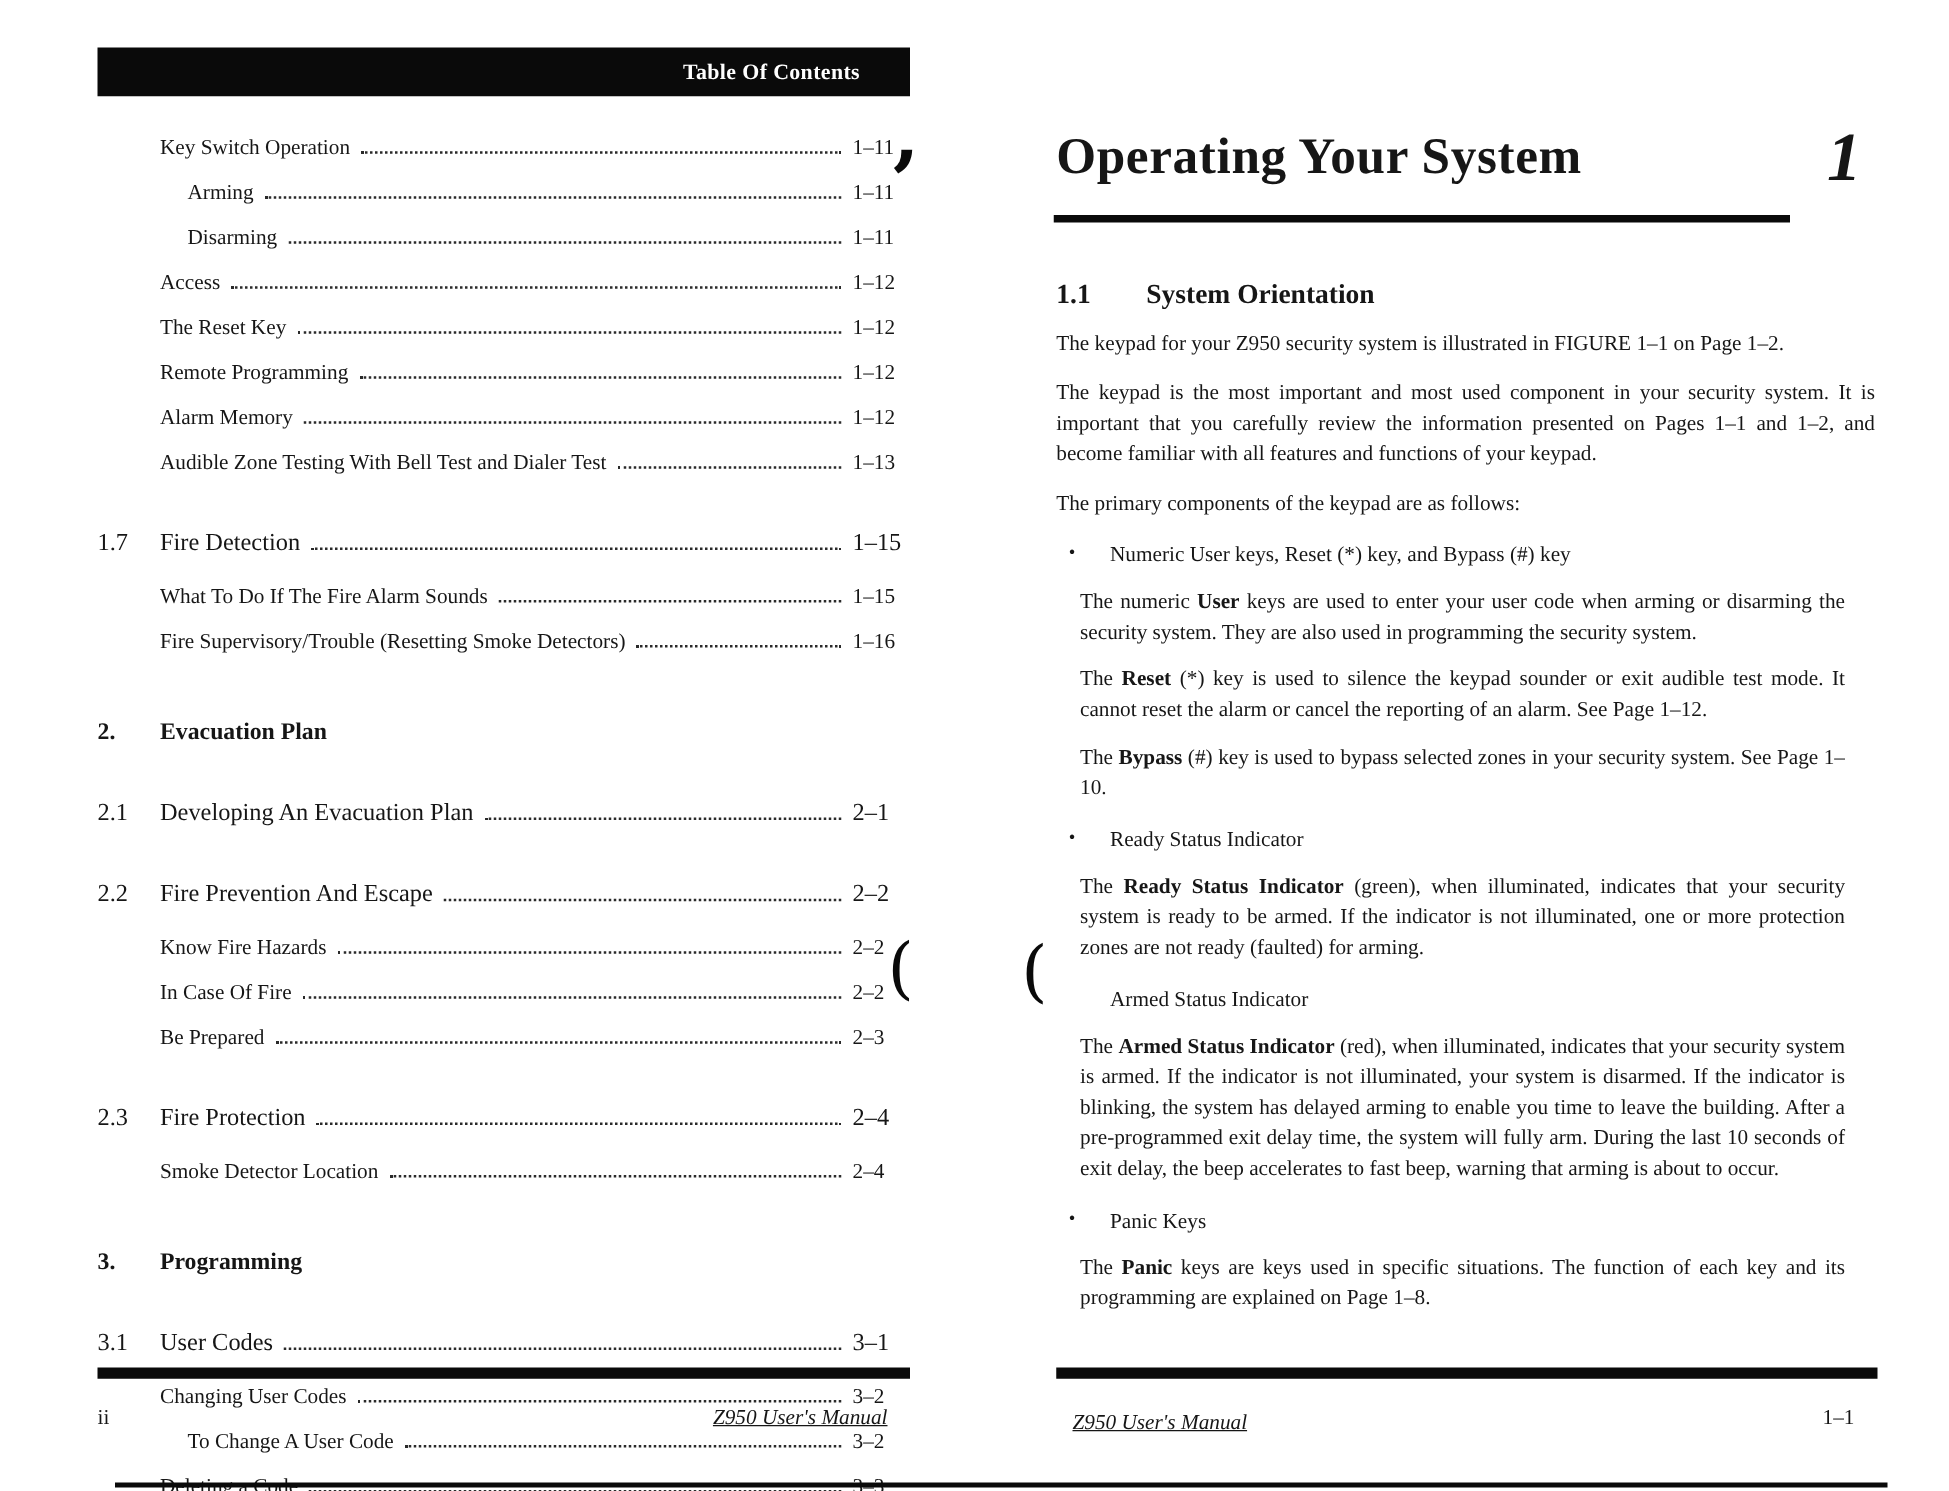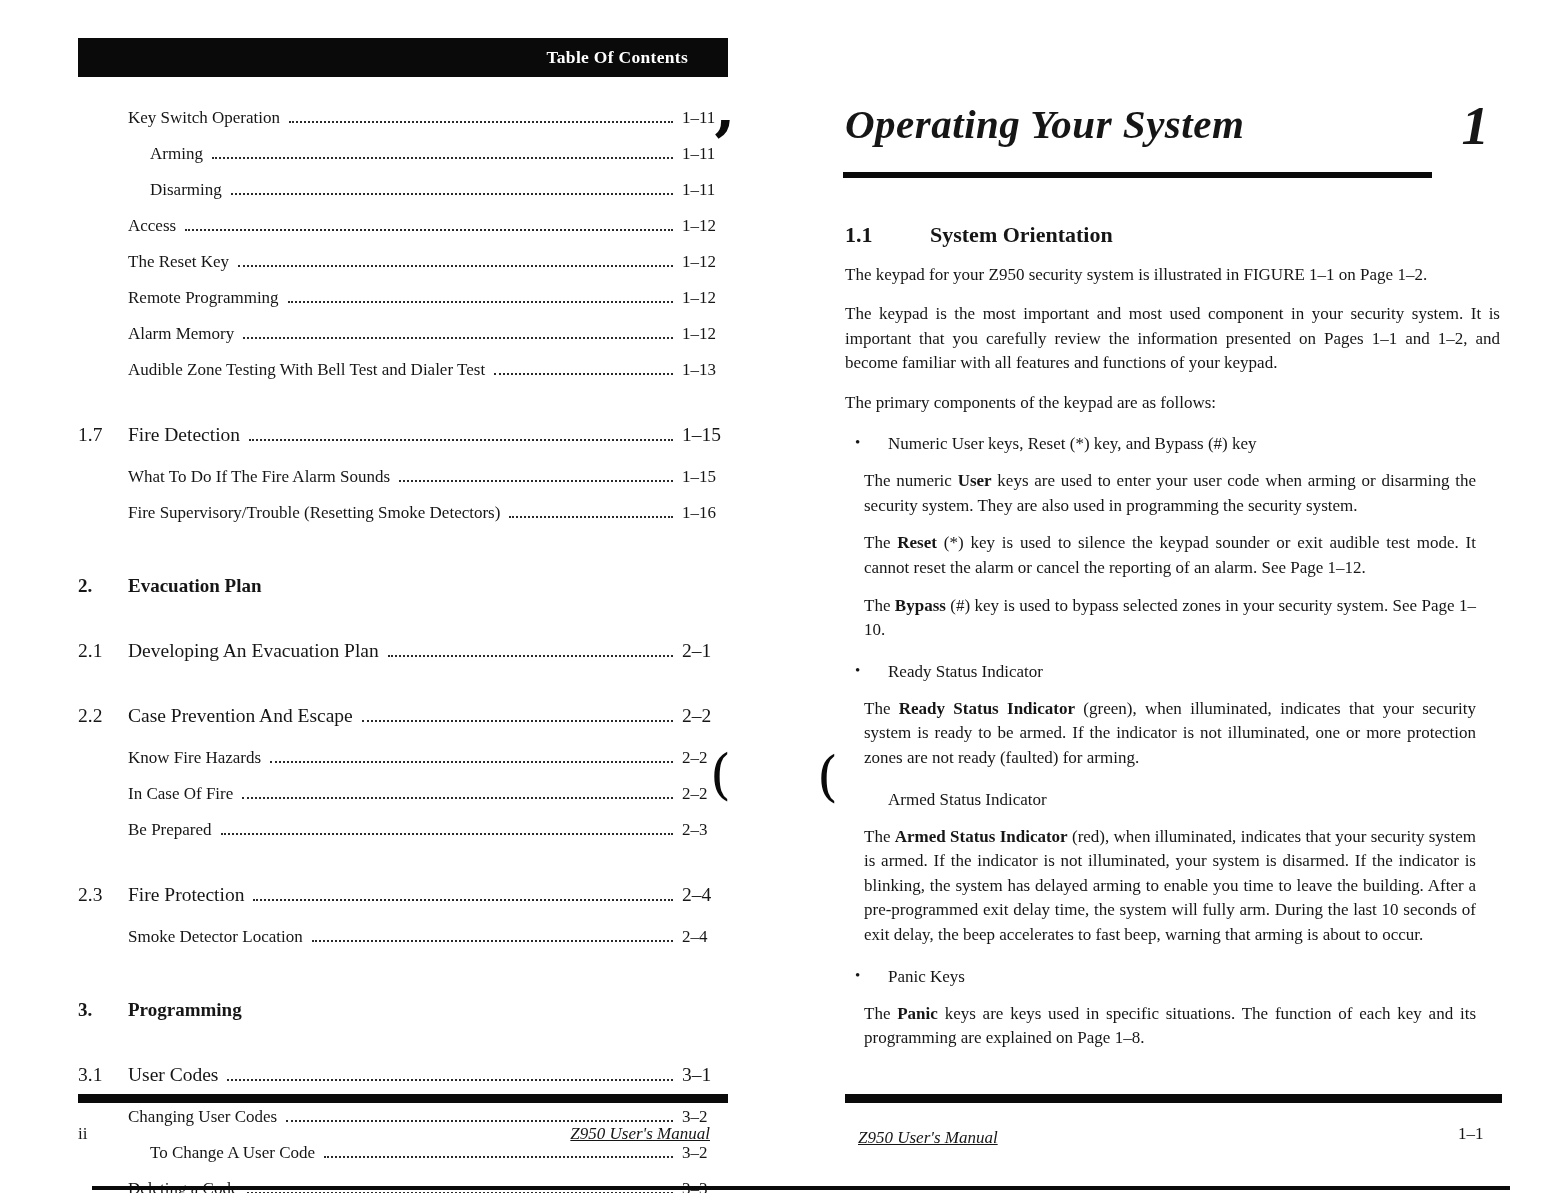--- a/index.html
+++ b/index.html
@@ -28,24 +28,24 @@
   .leader { flex:1 1 auto; border-bottom:2.6px dotted #2a2a2a; margin:0 9px 5px 9px; min-width:14px; }
   .toc-page { flex:none; min-width:46px; }
   .lvl-entry2 .toc-num { width:72px; }
   .lvl-section { font-size:19.5px; margin:11px 0 6px; }
   .lvl-chapter { font-weight:bold; font-size:19px; margin:19px 0 9px; }
   .lvl-bare { font-weight:bold; font-size:19.5px; margin-top:35px; }
 
   
   #right-page { left:845px; top:100px; width:660px; }
   .chapter-head { position:relative; height:82px; }
-  .chapter-title { font-size:41px; font-style:italic; font-weight:bold; letter-spacing:0.5px; }
+  .chapter-title { font-size:41px; font-weight:bold; letter-spacing:0.5px; }
   .chapter-num { position:absolute; right:16px; top:-6px; font-size:55px; font-style:italic; font-weight:bold; }
   .chapter-rule { position:absolute; left:-2px; top:72px; width:589px; height:6px; background:#0a0a0a; }
-  .section-head { margin-top:40px; display:flex; font-size:22px; font-weight:bold;gap:13px; }
+  .section-head { margin-top:40px; display:flex; font-size:22px; font-weight:bold; }
   .section-num { width:72px; flex:none; }
   .para { font-size:17px; line-height:1.44; text-align:justify; margin-top:15px; width:655px; }
   .bullet-row { display:flex; margin-top:17px; font-size:17px; line-height:1.4; }
   .bullet-glyph { width:43px; flex:none; padding-left:10px; font-size:15px; }
   .sub-para { margin-left:19px; width:612px; font-size:17px; line-height:1.45; text-align:justify; margin-top:13px; }
   .sub-para b { font-weight:bold; }
 
   
   .fbar { position:absolute; top:1094px; height:9px; background:#0a0a0a; }
   #fbar-left { left:78px; width:650px; }
@@ -146,21 +146,21 @@
     </div>
 
     <div class="toc-row lvl-section">
       <span class="toc-num">2.1</span>
       <span class="toc-label">Developing An Evacuation Plan</span>
       <span class="leader"></span>
       <span class="toc-page">2–1</span>
     </div>
     <div class="toc-row lvl-section">
       <span class="toc-num">2.2</span>
-      <span class="toc-label">Case Prevention And Escape</span>
+      <span class="toc-label">Fire Prevention And Escape</span>
       <span class="leader"></span>
       <span class="toc-page">2–2</span>
     </div>
     <div class="toc-row lvl-entry">
       <span class="toc-num"></span>
       <span class="toc-label">Know Fire Hazards</span>
       <span class="leader"></span>
       <span class="toc-page">2–2</span>
     </div>
     <div class="toc-row lvl-entry">

